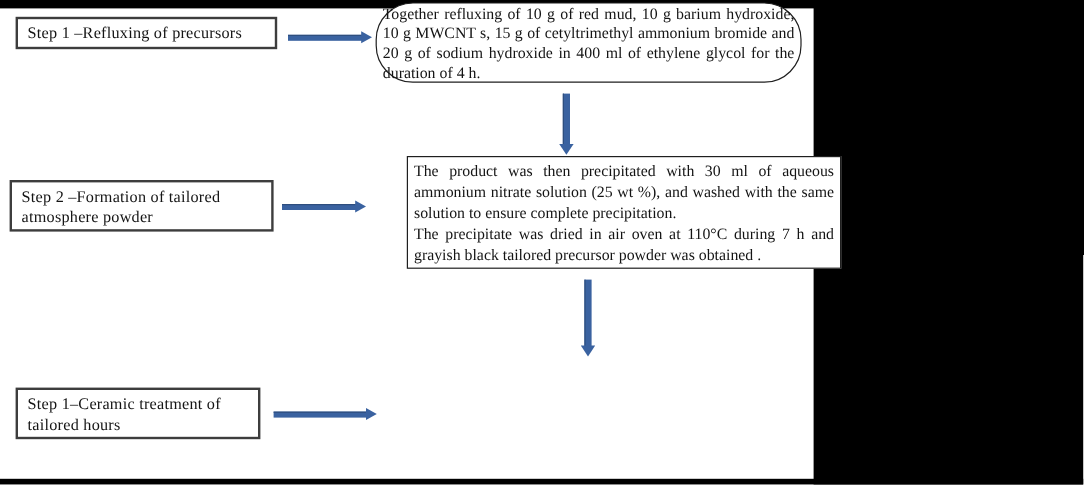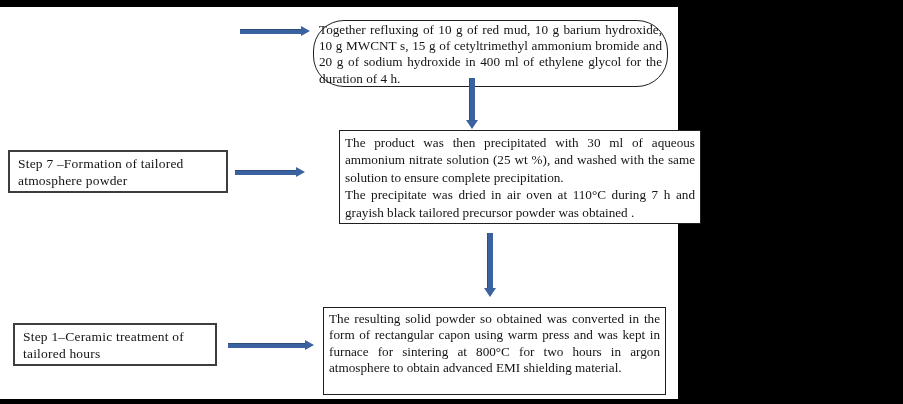--- a/index.html
+++ b/index.html
@@ -37,21 +37,21 @@
   
   .detail-box{
     position:absolute;
     background:#fff;
     border:1px solid #1f1f1f;
     box-sizing:border-box;
     padding:1px 5px 2px 5px;
     text-align:justify;
     font-size:13.2px;
   }
-  #detail1-box{left:313px;top:20px;width:355px;height:67px;line-height:16.2px;border-radius:31px;}
+  #detail1-box{left:313px;top:2px;width:355px;height:67px;line-height:16.2px;border-radius:31px;}
   #detail2-box{left:310px;top:130px;width:362px;height:94px;line-height:17.4px;padding-top:3px;margin-left:29px;}
   #detail3-box{left:323px;top:307px;width:343px;height:88px;line-height:16.4px;padding-top:3px;}
   .detail-box p{margin:0;}
 
   
   .h-arrow{position:absolute;height:10px;}
   .h-arrow .shaft{position:absolute;left:0;top:3px;height:4px;background:#3a62a0;border-top:1px solid #2e4e7e;}
   .h-arrow .head{position:absolute;right:0;top:0;width:0;height:0;
     border-left:9px solid #3a62a0;border-top:5px solid transparent;border-bottom:5px solid transparent;}
   #h-arrow-1{left:240px;top:26px;width:70px;}
@@ -72,35 +72,38 @@
 </style>
 </head>
 <body>
 
 <div id="canvas">
 
   <div class="frame-top"></div>
   <div class="frame-right"></div>
   <div class="frame-bottom"></div>
 
+  <div id="step1-box" class="step-box">
+    <span>Step 1 –Refluxing of  precursors</span>
+  </div>
   <div id="h-arrow-1" class="h-arrow">
     <span class="shaft"></span>
     <span class="head"></span>
   </div>
   <div id="detail1-box" class="detail-box">
     <p>Together refluxing of 10 g of red mud, 10 g barium hydroxide, 10 g MWCNT s, 15 g of cetyltrimethyl ammonium bromide and 20 g of sodium hydroxide in 400 ml of ethylene glycol for the duration of 4 h.</p>
   </div>
 
   <div id="v-arrow-1" class="v-arrow">
     <span class="shaft"></span>
     <span class="head"></span>
   </div>
 
   <div id="step2-box" class="step-box">
-    <span>Step 7 –Formation  of  tailored</span>
+    <span>Step 2 –Formation  of  tailored</span>
     <span>atmosphere  powder</span>
   </div>
   <div id="h-arrow-2" class="h-arrow">
     <span class="shaft"></span>
     <span class="head"></span>
   </div>
   <div id="detail2-box" class="detail-box">
     <p>The product was then precipitated with 30 ml of aqueous ammonium nitrate solution (25 wt %), and washed with the same solution to ensure complete precipitation.</p>
     <p>The precipitate was dried in air oven at 110°C during 7 h  and grayish black  tailored  precursor powder was obtained .</p>
   </div>
@@ -111,17 +114,14 @@
   </div>
 
   <div id="step3-box" class="step-box">
     <span>Step 1–Ceramic treatment  of</span>
     <span>tailored hours</span>
   </div>
   <div id="h-arrow-3" class="h-arrow">
     <span class="shaft"></span>
     <span class="head"></span>
   </div>
-  <div id="detail3-box" class="detail-box">
-    <p>The resulting solid powder so obtained was converted in the form of  rectangular capon  using warm press and was kept in furnace for sintering at 800°C for two hours in argon atmosphere to obtain  advanced EMI shielding material.</p>
-  </div>
 
 </div>
 
 </body></html>

